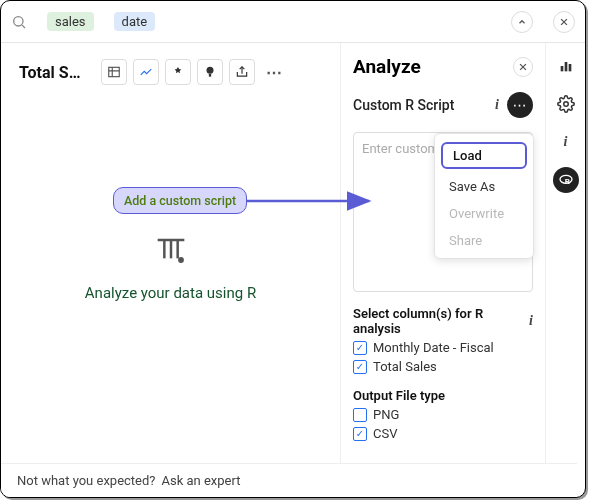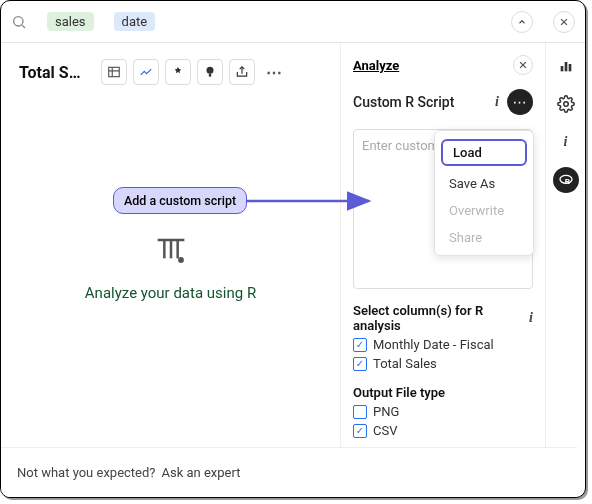--- a/index.html
+++ b/index.html
@@ -116,23 +116,22 @@
     flex-direction:column;
     gap:14px;
     overflow:hidden;
   }
   .analyze-head {
     display:flex;
     align-items:center;
   }
   .analyze-head .title {
     font-weight:700;
-    font-size:13px;
+    font-size:19px;
     flex:1;
-    text-decoration:underline;
   }
   .close-x {
     width:20px;height:20px;border:1px solid #ddd;border-radius:50%;
     display:flex;align-items:center;justify-content:center;
     font-size:12px;color:#555;cursor:pointer;
   }
   .script-head {
     display:flex;align-items:center;gap:8px;
   }
   .script-head .label { font-size:14px; color:#222; flex:1; font-weight:500;}
@@ -208,41 +207,41 @@
   .rail .ritem {
     width:26px;height:26px;border-radius:50%;
     display:flex;align-items:center;justify-content:center;
     color:#333;
   }
   .rail .ritem.dark { background:#222;color:#fff; }
   
   .footer {
     position:absolute;
     bottom:0;left:0;right:8px;
-    height:50px;border-top:1px solid #eee;
+    height:34px;border-top:1px solid #eee;
     display:flex;align-items:center;
     padding:0 16px;
     font-size:13px;
     color:#444;
     gap:6px;
     background:#fff;
   }
   .footer a { color:#404040; text-decoration:none; }
   
   .callout {
     position:absolute;
     top: 186px;
     left: 112px;
     display:flex;align-items:center;
     z-index:5;
   }
   .callout .bubble {
     background:#d7d7fb;
     border:1px solid #5b5bd6;
-    color:#000000;
+    color:#4d7c0f;
     font-size:12.5px;
     padding:5px 10px;
     border-radius:10px;
     font-weight:500;
     white-space:nowrap;
   }
   .callout svg { display:block; }
 </style>
 </head>
 <body>

